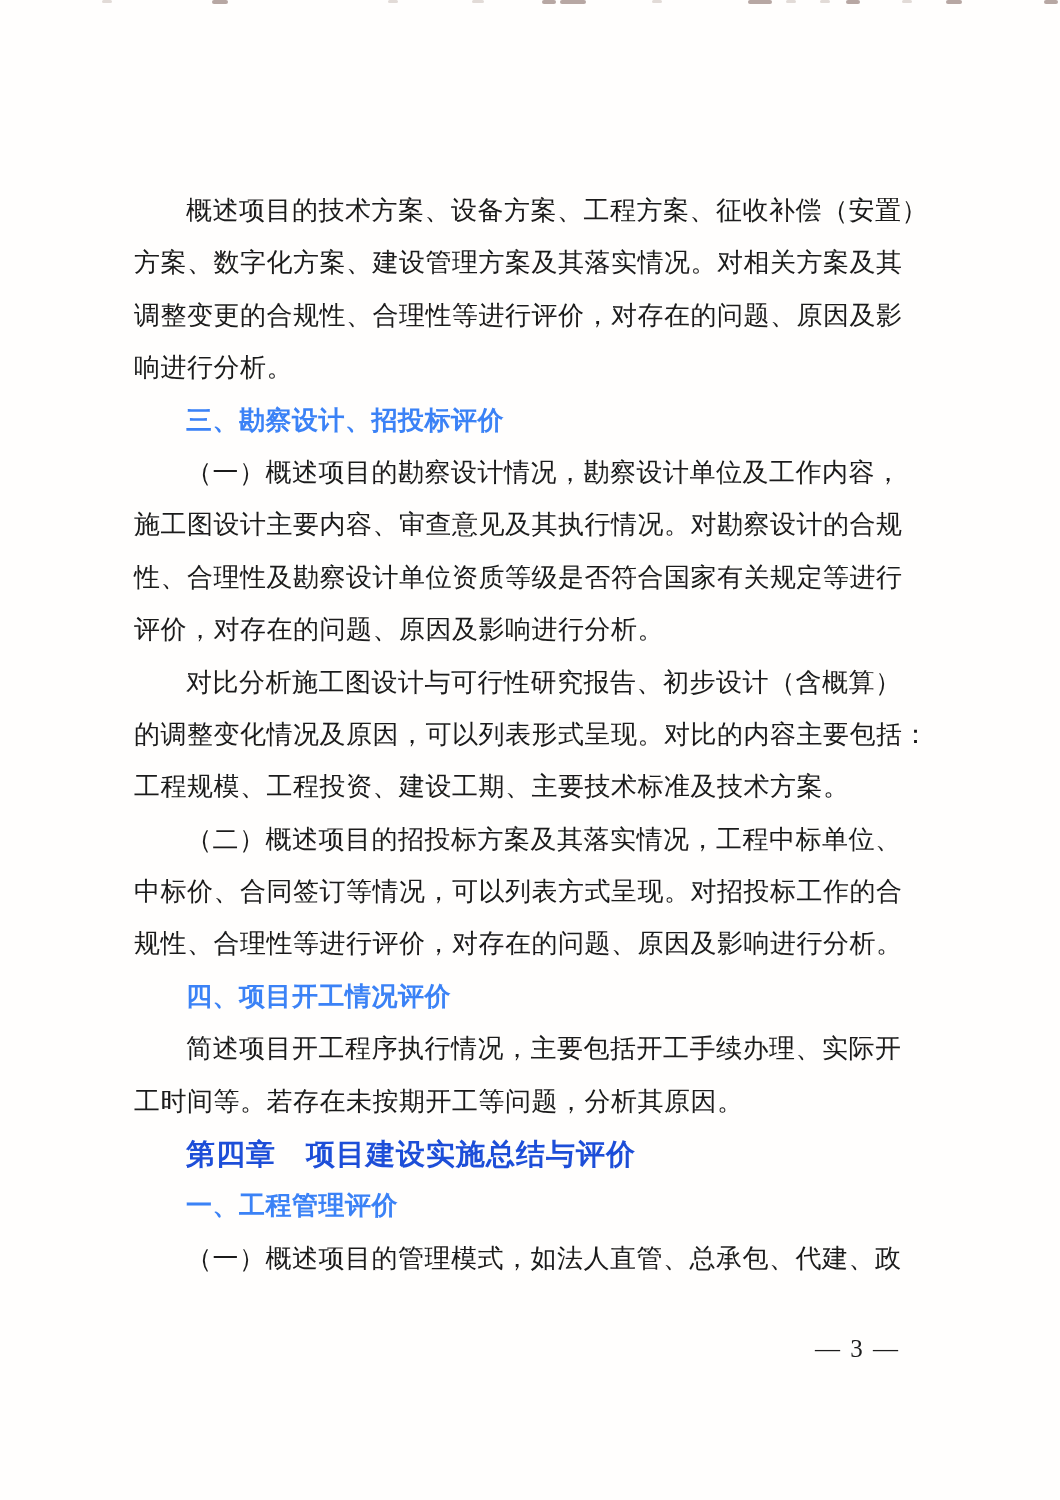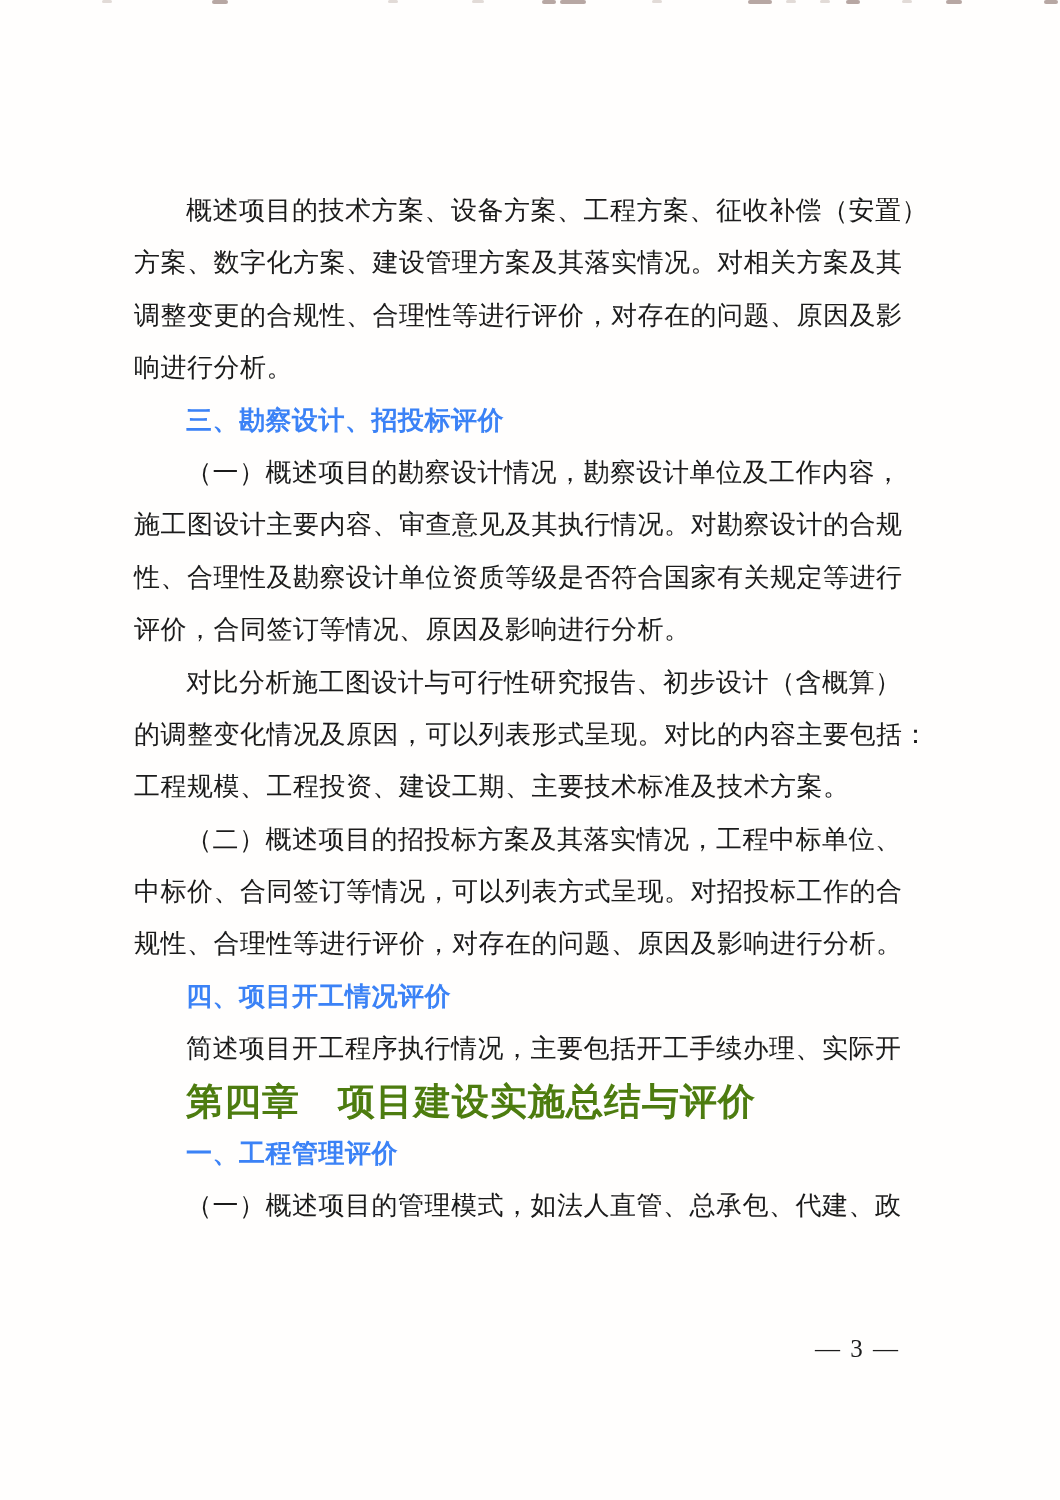--- a/index.html
+++ b/index.html
@@ -50,22 +50,22 @@
   .line.indent {
     padding-left: 52px;
   }
   .line.h {
     font-weight: bold;
     color: #3b82f6;
   }
   .line.chapter {
     font-family: "Liberation Sans", "DejaVu Sans", sans-serif;
     font-weight: bold;
-    font-size: 37px;
-    color: #4d7c0f;
+    font-size: 29px;
+    color: #1d4ed8;
     letter-spacing: 1px;
   }
   .page-number {
     position: absolute;
     left: 815px;
     top: 1334px;
     width: 120px;
     font-size: 25px;
     line-height: 30px;
     color: #1c1c1c;
@@ -97,29 +97,30 @@
 
   <main class="text-block">
     <div class="line indent">概述项目的技术方案、设备方案、工程方案、征收补偿（安置）</div>
     <div class="line">方案、数字化方案、建设管理方案及其落实情况。对相关方案及其</div>
     <div class="line">调整变更的合规性、合理性等进行评价，对存在的问题、原因及影</div>
     <div class="line">响进行分析。</div>
     <div class="line indent h">三、勘察设计、招投标评价</div>
     <div class="line indent">（一）概述项目的勘察设计情况，勘察设计单位及工作内容，</div>
     <div class="line">施工图设计主要内容、审查意见及其执行情况。对勘察设计的合规</div>
     <div class="line">性、合理性及勘察设计单位资质等级是否符合国家有关规定等进行</div>
-    <div class="line">评价，合同签订等情况、原因及影响进行分析。</div>
+    <div class="line">评价，对存在的问题、原因及影响进行分析。</div>
     <div class="line indent">对比分析施工图设计与可行性研究报告、初步设计（含概算）</div>
     <div class="line">的调整变化情况及原因，可以列表形式呈现。对比的内容主要包括：</div>
     <div class="line">工程规模、工程投资、建设工期、主要技术标准及技术方案。</div>
     <div class="line indent">（二）概述项目的招投标方案及其落实情况，工程中标单位、</div>
     <div class="line">中标价、合同签订等情况，可以列表方式呈现。对招投标工作的合</div>
     <div class="line">规性、合理性等进行评价，对存在的问题、原因及影响进行分析。</div>
     <div class="line indent h">四、项目开工情况评价</div>
     <div class="line indent">简述项目开工程序执行情况，主要包括开工手续办理、实际开</div>
+    <div class="line">工时间等。若存在未按期开工等问题，分析其原因。</div>
     <div class="line indent chapter">第四章　项目建设实施总结与评价</div>
     <div class="line indent h">一、工程管理评价</div>
     <div class="line indent">（一）概述项目的管理模式，如法人直管、总承包、代建、政</div>
   </main>
 
   <div class="page-number">— 3 —</div>
 
 </div>
 
 </body></html>

